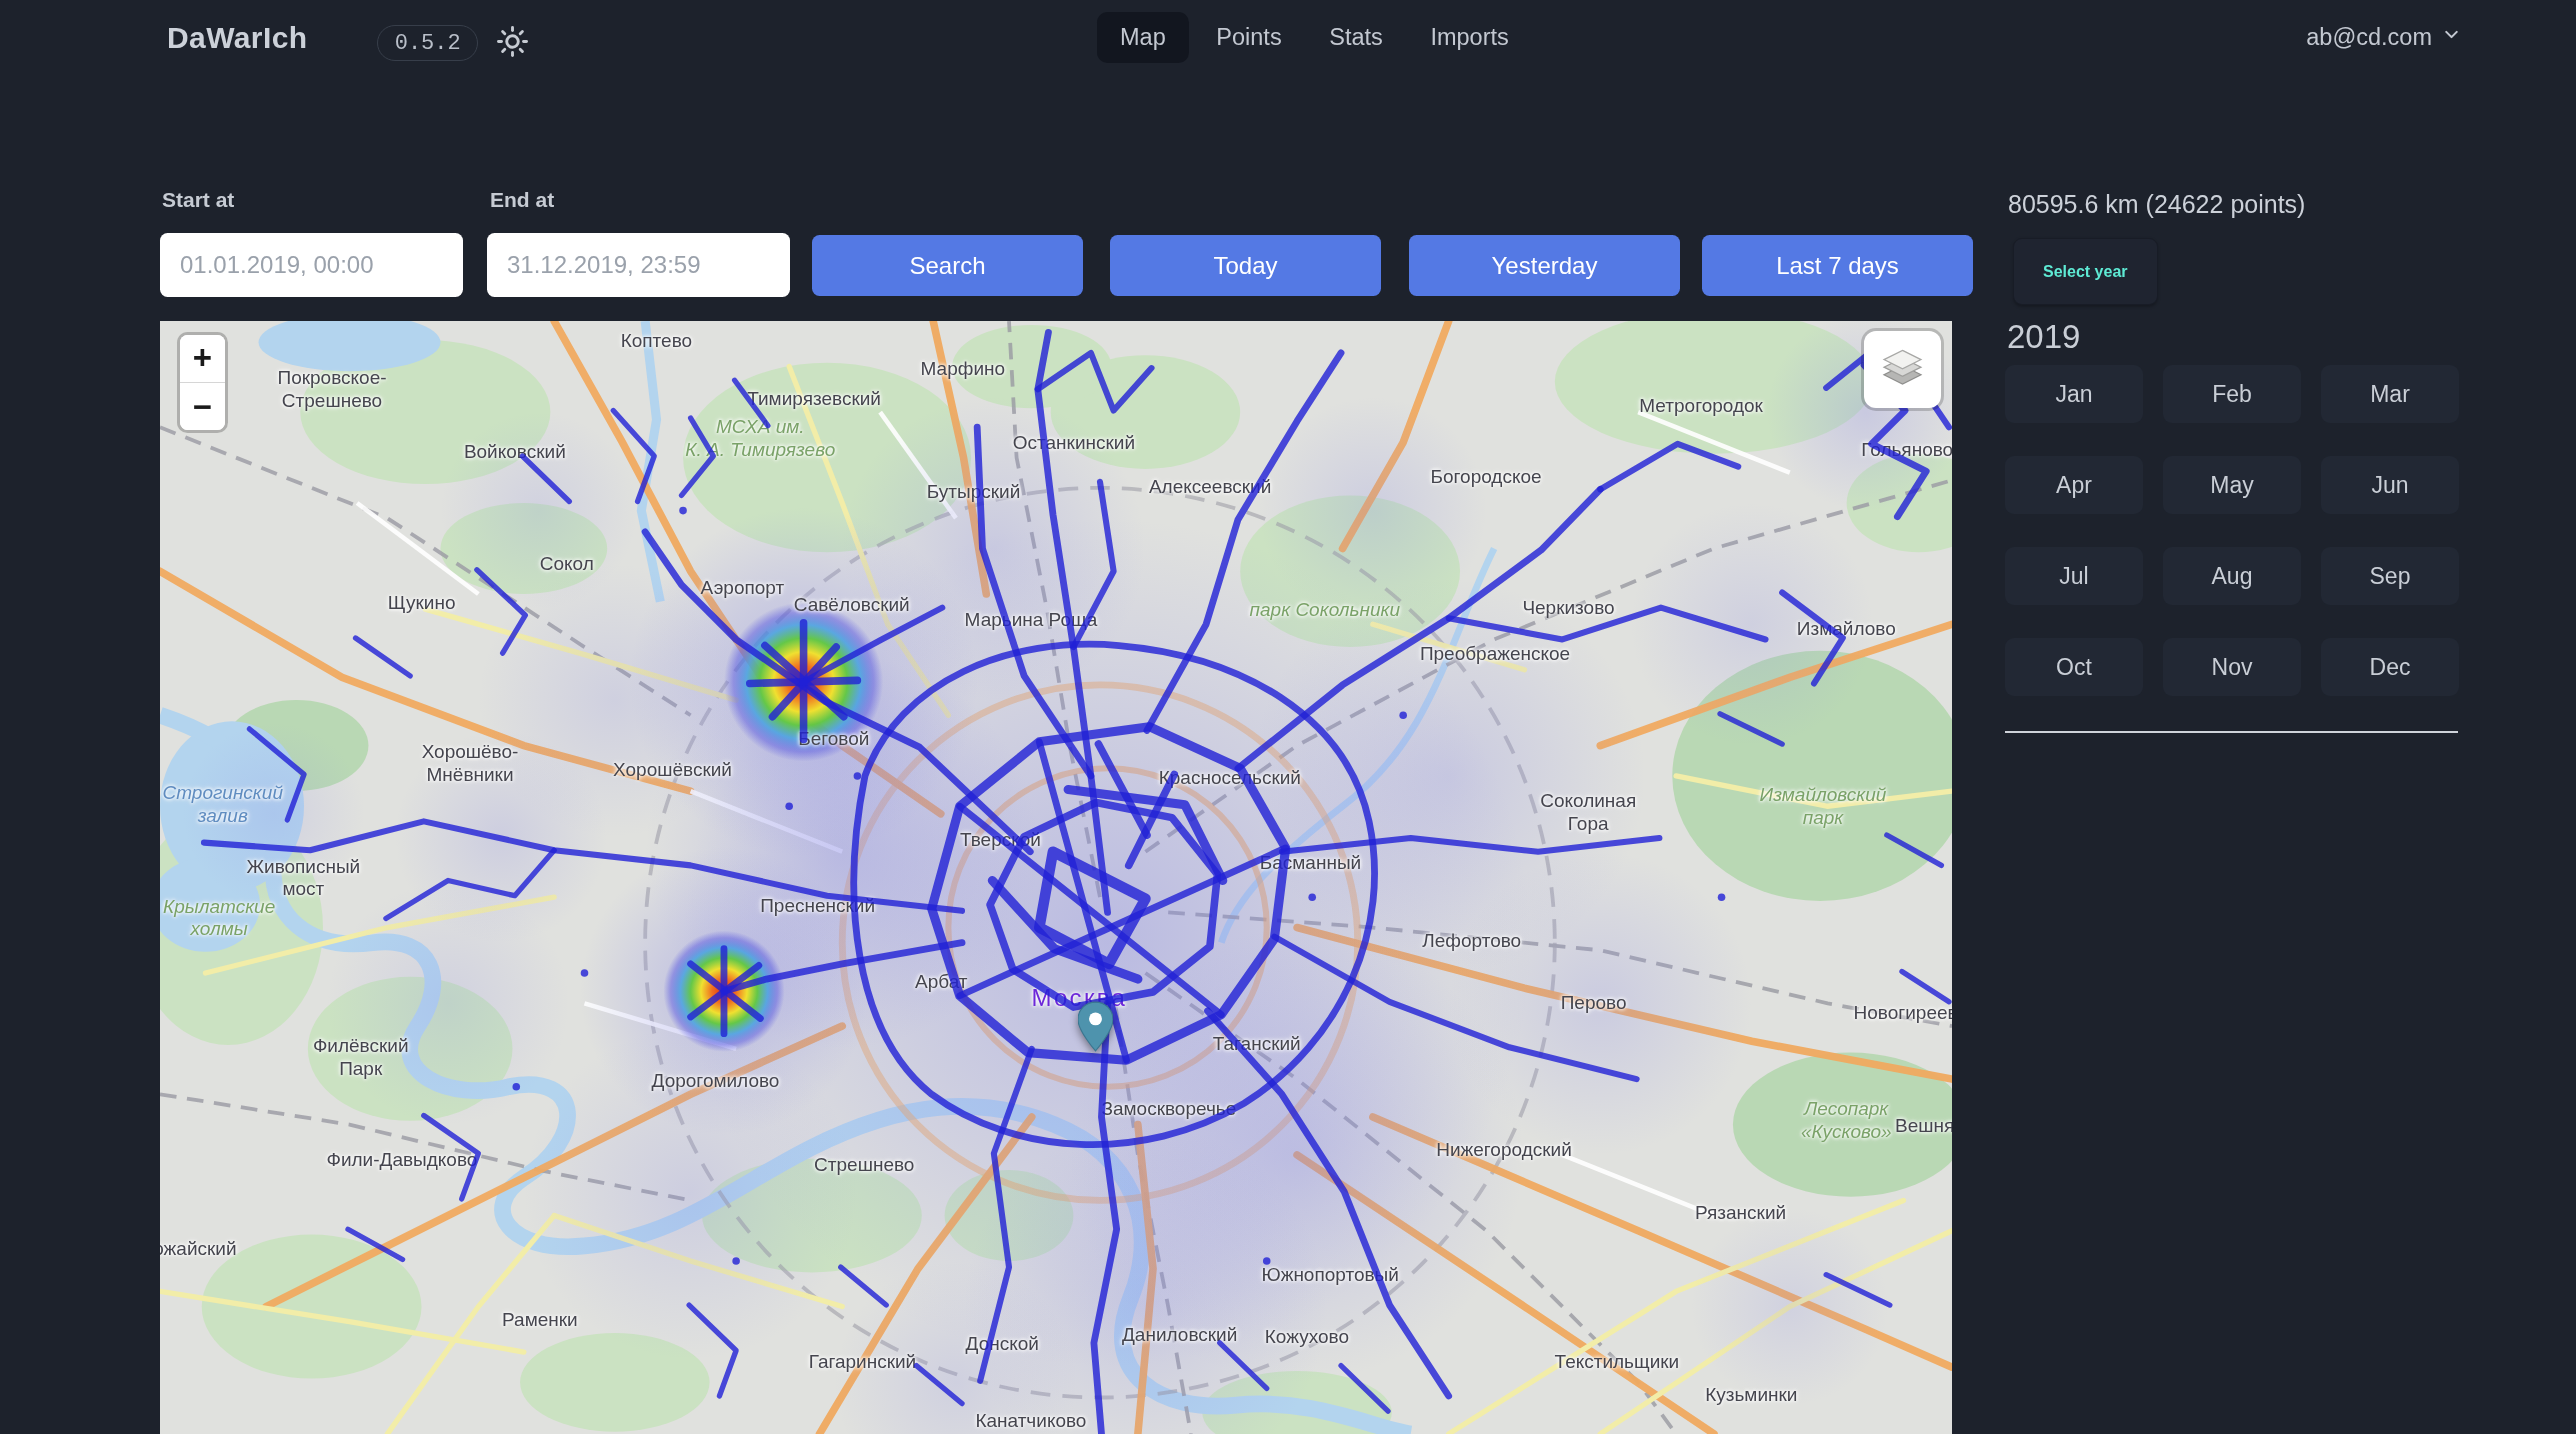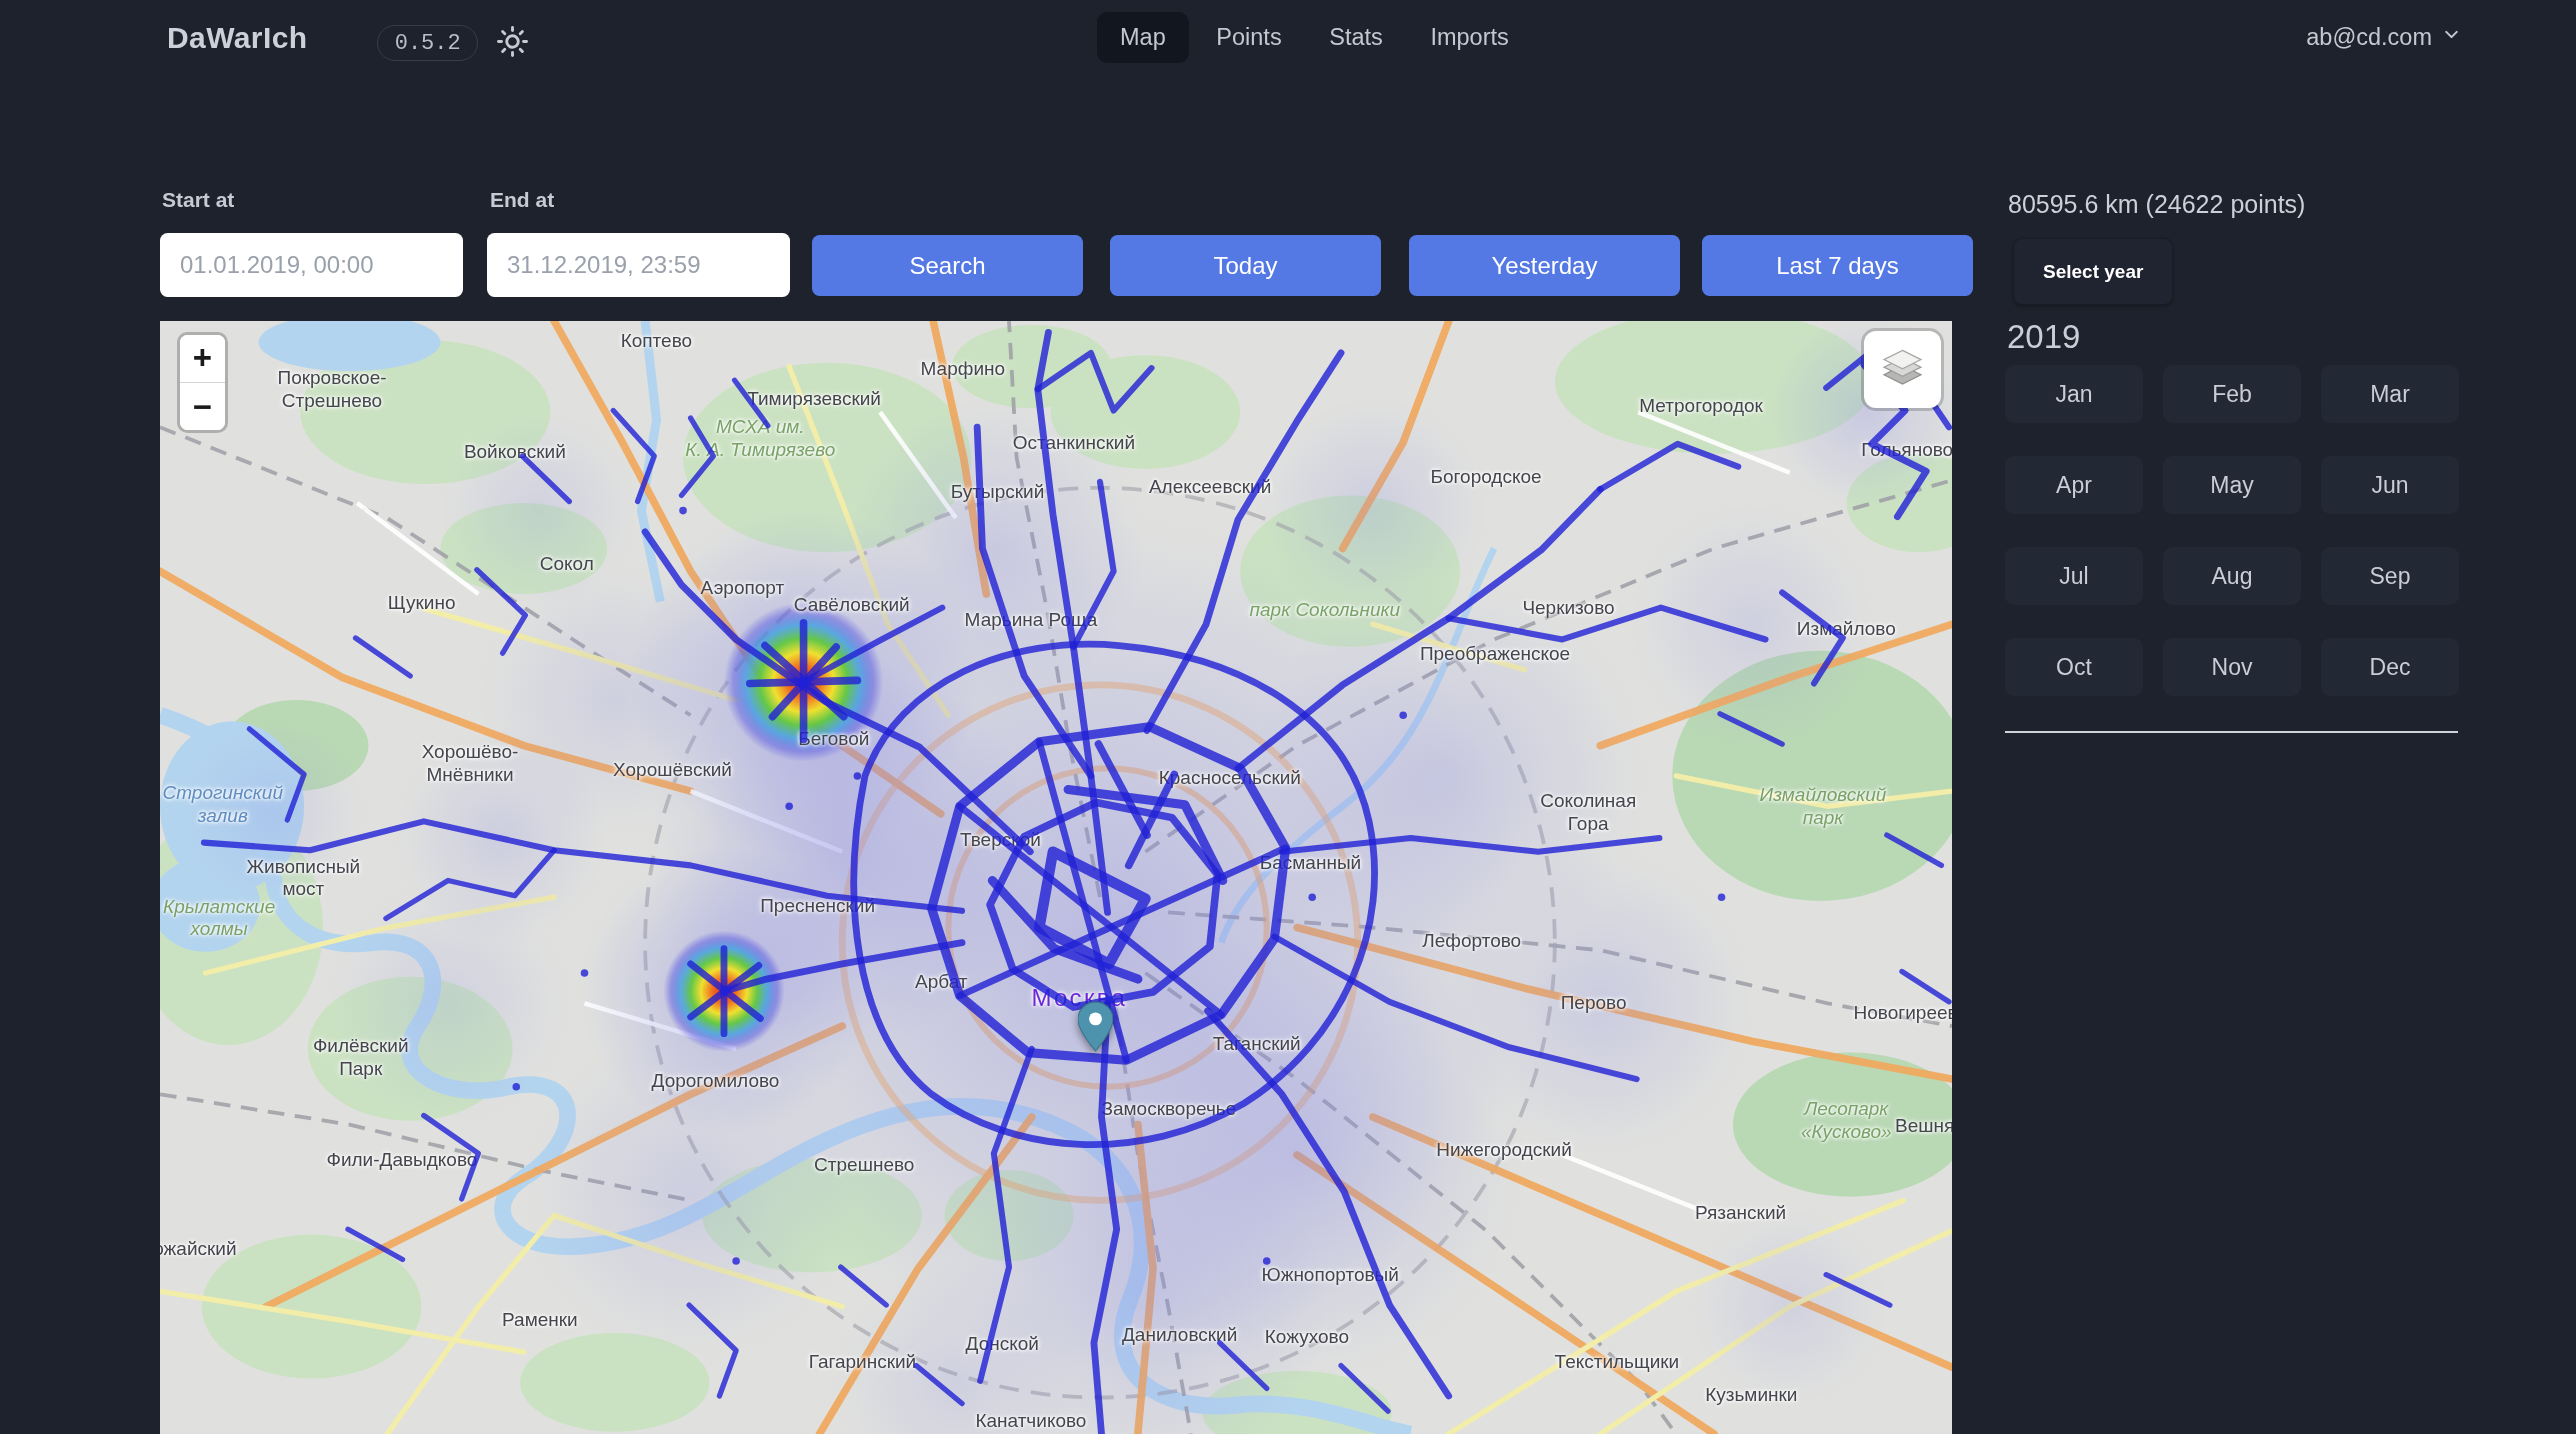--- a/index.html
+++ b/index.html
@@ -36,21 +36,21 @@
   .action-btn{position:absolute;top:235px;width:271px;height:61px;background:var(--accent);color:#fff;border:none;
     border-radius:7.6px;font-size:24px;font-weight:500;font-family:inherit;cursor:pointer;}
   .btn-search{left:812px;}
   .btn-today{left:1110px;}
   .btn-yesterday{left:1409px;}
   .btn-last7{left:1702px;}
 
   
   .stats{position:absolute;left:2008px;top:190px;font-size:25px;color:#ccd1d9;}
   .select-year{position:absolute;left:2013px;top:238px;height:67px;padding:0 29px;background:var(--panel2);
-    border:0.8px solid #181c26;border-radius:9px;color:#ffffff;font-size:19px;font-weight:bold;font-family:inherit;cursor:pointer;
+    border:0.8px solid #181c26;border-radius:9px;color:#5eead4;font-size:16px;font-weight:bold;font-family:inherit;cursor:pointer;
     box-shadow:0 1.5px 3px rgba(0,0,0,.25);}
   .year-heading{position:absolute;left:2007px;top:318px;font-size:33px;font-weight:400;color:#c9ced6;}
   .months{position:absolute;left:2005px;top:365px;display:grid;grid-template-columns:repeat(3,138px);
     column-gap:20px;row-gap:33px;}
   .month-btn{height:58px;background:var(--panel);border:none;border-radius:9px;color:#c9ced6;
     font-size:23px;font-weight:500;font-family:inherit;cursor:pointer;}
   .sidebar-divider{position:absolute;left:2005px;top:731px;width:453px;height:2.3px;background:#cfd3da;border:none;}
 
   
   .map{position:absolute;left:160px;top:321px;width:1792px;height:1113px;background:var(--map-base);overflow:hidden;cursor:grab;}
@@ -278,21 +278,21 @@
       <div class="map-label" style="left: 9.6%; top: 6.2%;"><span>Покровское-
 Стрешнево</span></div>
       <div class="map-label" style="left: 36.5%; top: 7%;"><span>Тимирязевский</span></div>
       <div class="map-label green" style="left: 33.5%; top: 10.6%;"><span>МСХА им.
 К. А. Тимирязево</span></div>
       <div class="map-label" style="left: 51%; top: 11%;"><span>Останкинский</span></div>
       <div class="map-label" style="left: 86%; top: 7.6%;"><span>Метрогородок</span></div>
       <div class="map-label" style="left: 74%; top: 14%;"><span>Богородское</span></div>
       <div class="map-label" style="left: 97.5%; top: 11.6%;"><span>Гольяново</span></div>
       <div class="map-label" style="left: 19.8%; top: 11.8%;"><span>Войковский</span></div>
-      <div class="map-label" style="left: 45.4%; top: 15.4%; margin-left: 24px;"><span>Бутырский</span></div>
+      <div class="map-label" style="left: 45.4%; top: 15.4%;"><span>Бутырский</span></div>
       <div class="map-label" style="left: 58.6%; top: 14.9%;"><span>Алексеевский</span></div>
       <div class="map-label" style="left: 22.7%; top: 21.8%;"><span>Сокол</span></div>
       <div class="map-label" style="left: 32.5%; top: 24%;"><span>Аэропорт</span></div>
       <div class="map-label" style="left: 38.6%; top: 25.5%;"><span>Савёловский</span></div>
       <div class="map-label" style="left: 48.6%; top: 26.9%;"><span>Марьина Роща</span></div>
       <div class="map-label green" style="left: 65%; top: 26%;"><span>парк Сокольники</span></div>
       <div class="map-label" style="left: 78.6%; top: 25.8%;"><span>Черкизово</span></div>
       <div class="map-label" style="left: 94.1%; top: 27.7%;"><span>Измайлово</span></div>
       <div class="map-label" style="left: 74.5%; top: 29.9%;"><span>Преображенское</span></div>
       <div class="map-label" style="left: 14.6%; top: 25.3%;"><span>Щукино</span></div>

